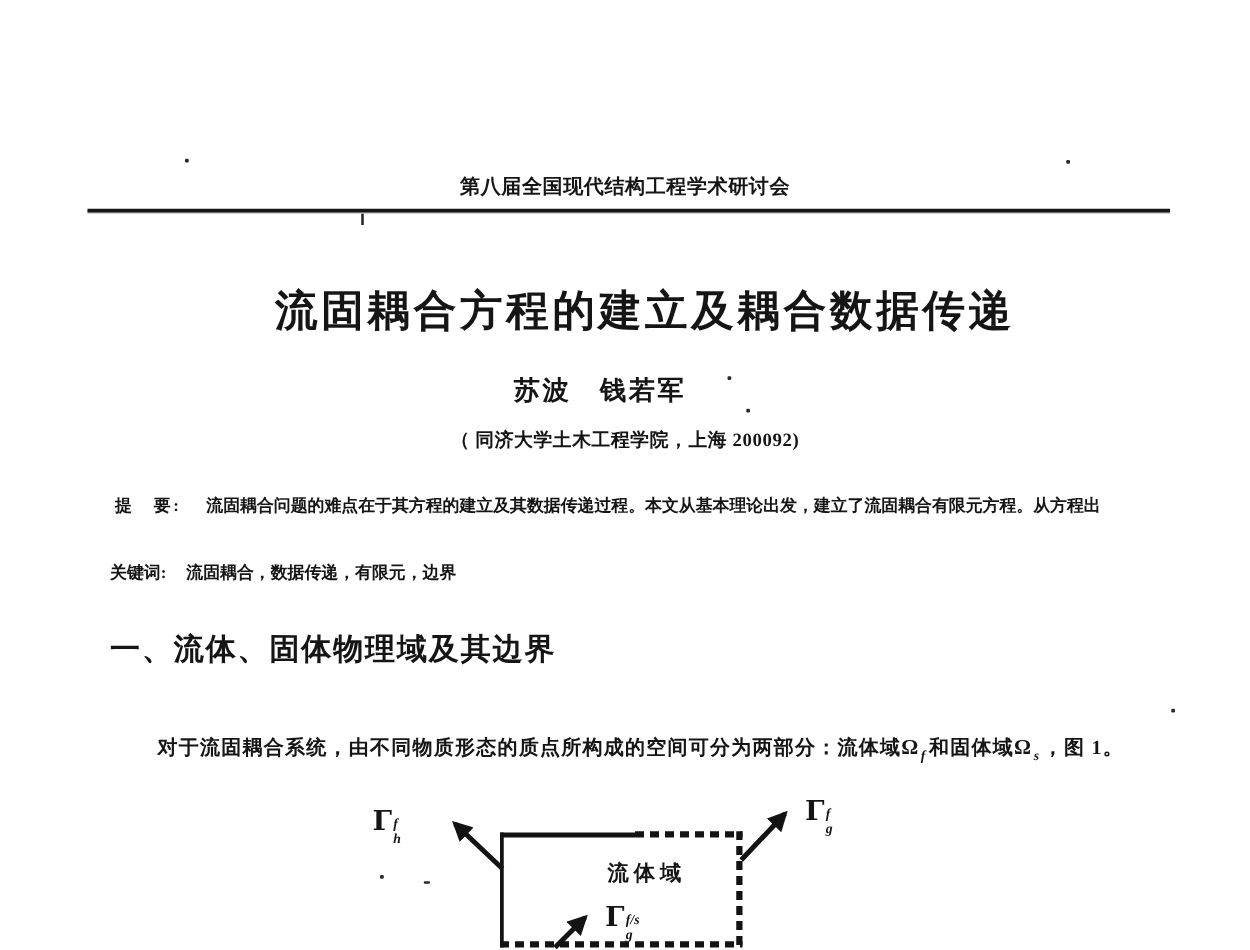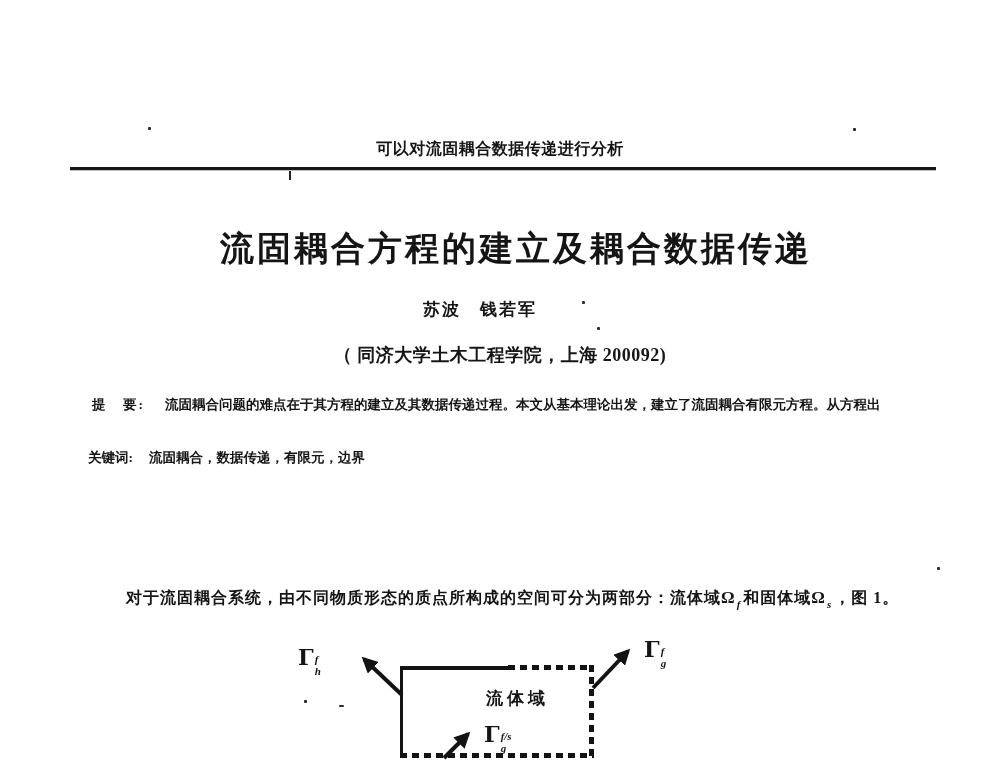--- a/index.html
+++ b/index.html
@@ -16,25 +16,25 @@
     position:absolute;top:167px;left:70px;width:866px;height:3px;background:#161616;
     box-shadow:0 1px 0 rgba(20,20,20,.25);
   }
   .rule-tick{position:absolute;top:171px;left:289px;width:2px;height:9px;background:#222;}
   .title{
     position:absolute;top:210px;left:0;width:1000px;margin:16px;text-align:center;
     font-size:34px;font-weight:bold;letter-spacing:3px;
   }
   .authors{
     position:absolute;top:298px;left:0;width:960px;text-align:center;
-    font-size:17px;font-weight:bold;letter-spacing:2px;
+    font-size:21px;font-weight:bold;letter-spacing:2px;
   }
   .affiliation{
     position:absolute;top:343px;left:0;width:1000px;text-align:center;
-    font-size:18px;font-weight:bold;letter-spacing:.5px;
+    font-size:15px;font-weight:bold;letter-spacing:.5px;
   }
   .abs-line1{position:absolute;top:396px;left:92px;width:840px;font-size:13.5px;font-weight:bold;white-space:nowrap;}
   .abs-line1 .lbl{letter-spacing:2px;margin-right:20px;}
   .abs-line2{position:absolute;top:423px;left:123px;width:800px;font-size:13.5px;font-weight:bold;white-space:nowrap;}
   .kw-line{position:absolute;top:449px;left:88px;width:700px;font-size:13.5px;font-weight:bold;white-space:nowrap;}
   .kw-line .lbl{margin-right:16px;}
   .sec-heading{
     position:absolute;top:503px;left:88px;margin:0;font-size:24px;font-weight:bold;letter-spacing:1.5px;white-space:nowrap;
   }
   .para{
@@ -61,35 +61,36 @@
   .g-sup,.g-sub{font-size:11px;font-style:italic;font-weight:bold;display:block;}
   .g-sub{margin-top:1px;}
   .arrows-svg{position:absolute;left:280px;top:620px;}
   .speck{position:absolute;background:#2a2a2a;border-radius:1px;}
 </style>
 </head>
 <body>
 
 <div class="page">
 
-  <div class="header-text">可以对流固耦合数据传递进行分析</div>
+  <div class="header-text">第八届全国现代结构工程学术研讨会</div>
   <div class="header-rule"></div>
   <div class="rule-tick"></div>
 
   <h1 class="title">流固耦合方程的建立及耦合数据传递</h1>
   <div class="authors">苏波　钱若军</div>
   <div class="affiliation">（ 同济大学土木工程学院，上海 200092)</div>
 
   <div class="abs-line1">
     <span class="lbl">提　要:</span><span>流固耦合问题的难点在于其方程的建立及其数据传递过程。本文从基本理论出发，建立了流固耦合有限元方程。从方程出</span>
   </div>
   <div class="kw-line">
     <span class="lbl">关键词:</span><span>流固耦合，数据传递，有限元，边界</span>
   </div>
 
+  <h2 class="sec-heading">一、流体、固体物理域及其边界</h2>
   <p class="para">
     <span>对于流固耦合系统，由不同物质形态的质点所构成的空间可分为两部分：流体域</span><span class="om">Ω</span><span class="ssub">f</span><span>和固体域</span><span class="om">Ω</span><span class="ssub">s</span><span>，图 1。</span>
   </p>
 
   <div>
 
     <div class="fig-edge" style="left:400px;top:666px;width:3px;height:92px;"></div>
     <div class="fig-edge" style="left:400px;top:666px;width:108px;height:4px;"></div>
     <div class="edge-dash-h" style="left:508px;top:665px;width:86px;"></div>
     <div class="edge-dash-v" style="left:589px;top:665px;height:93px;"></div>

